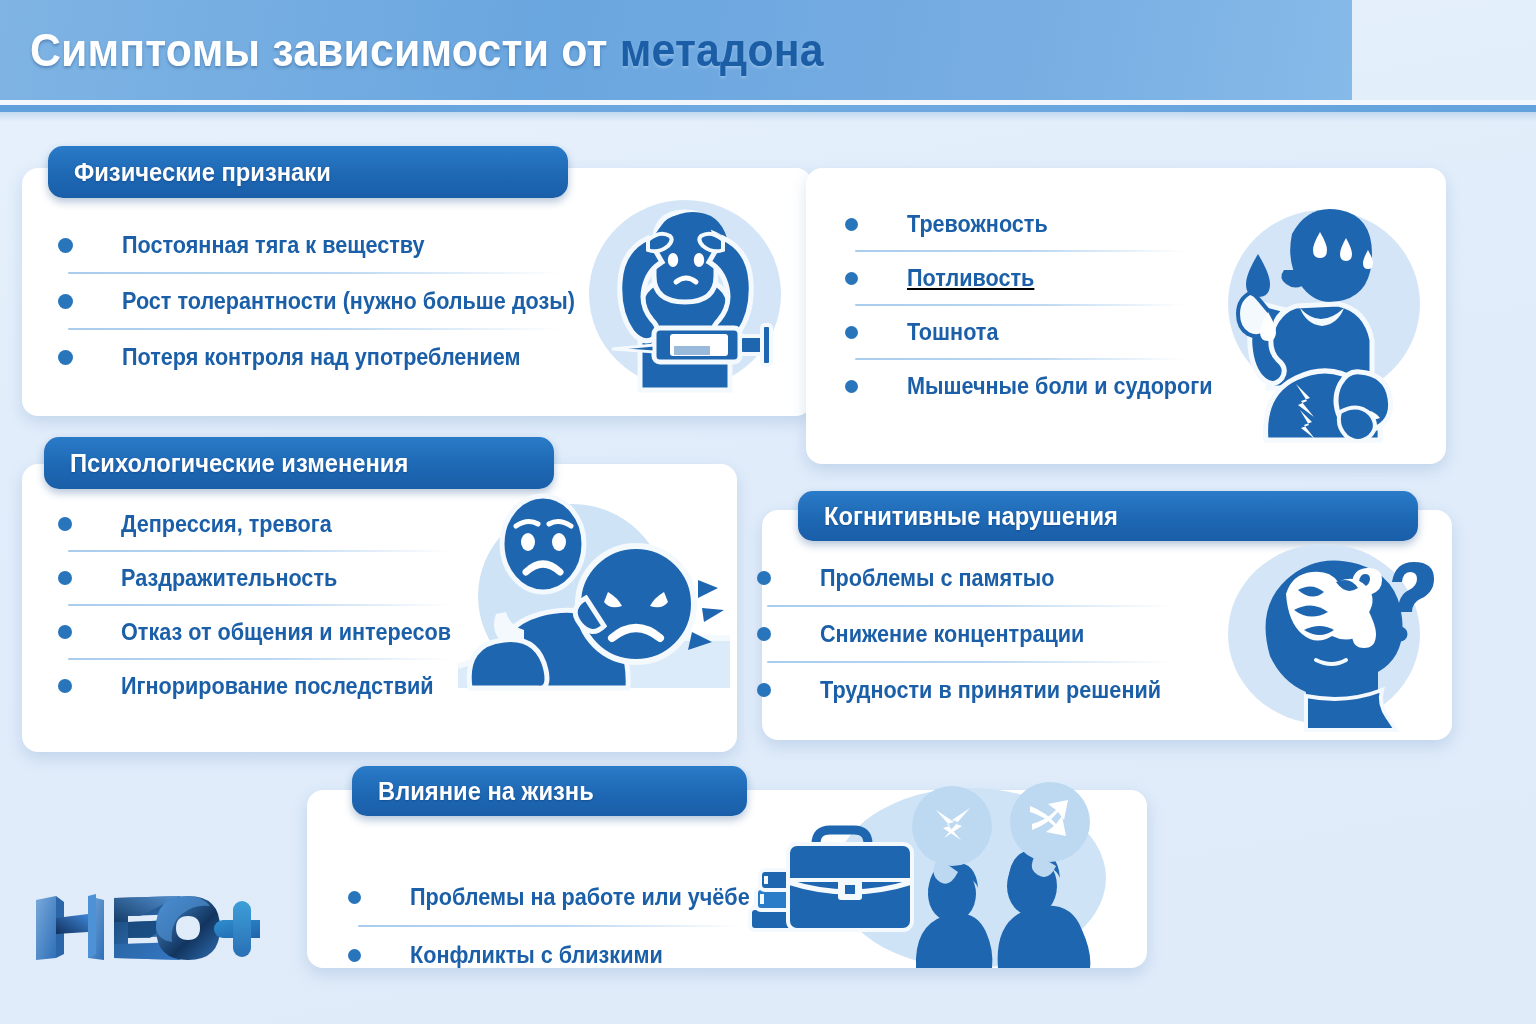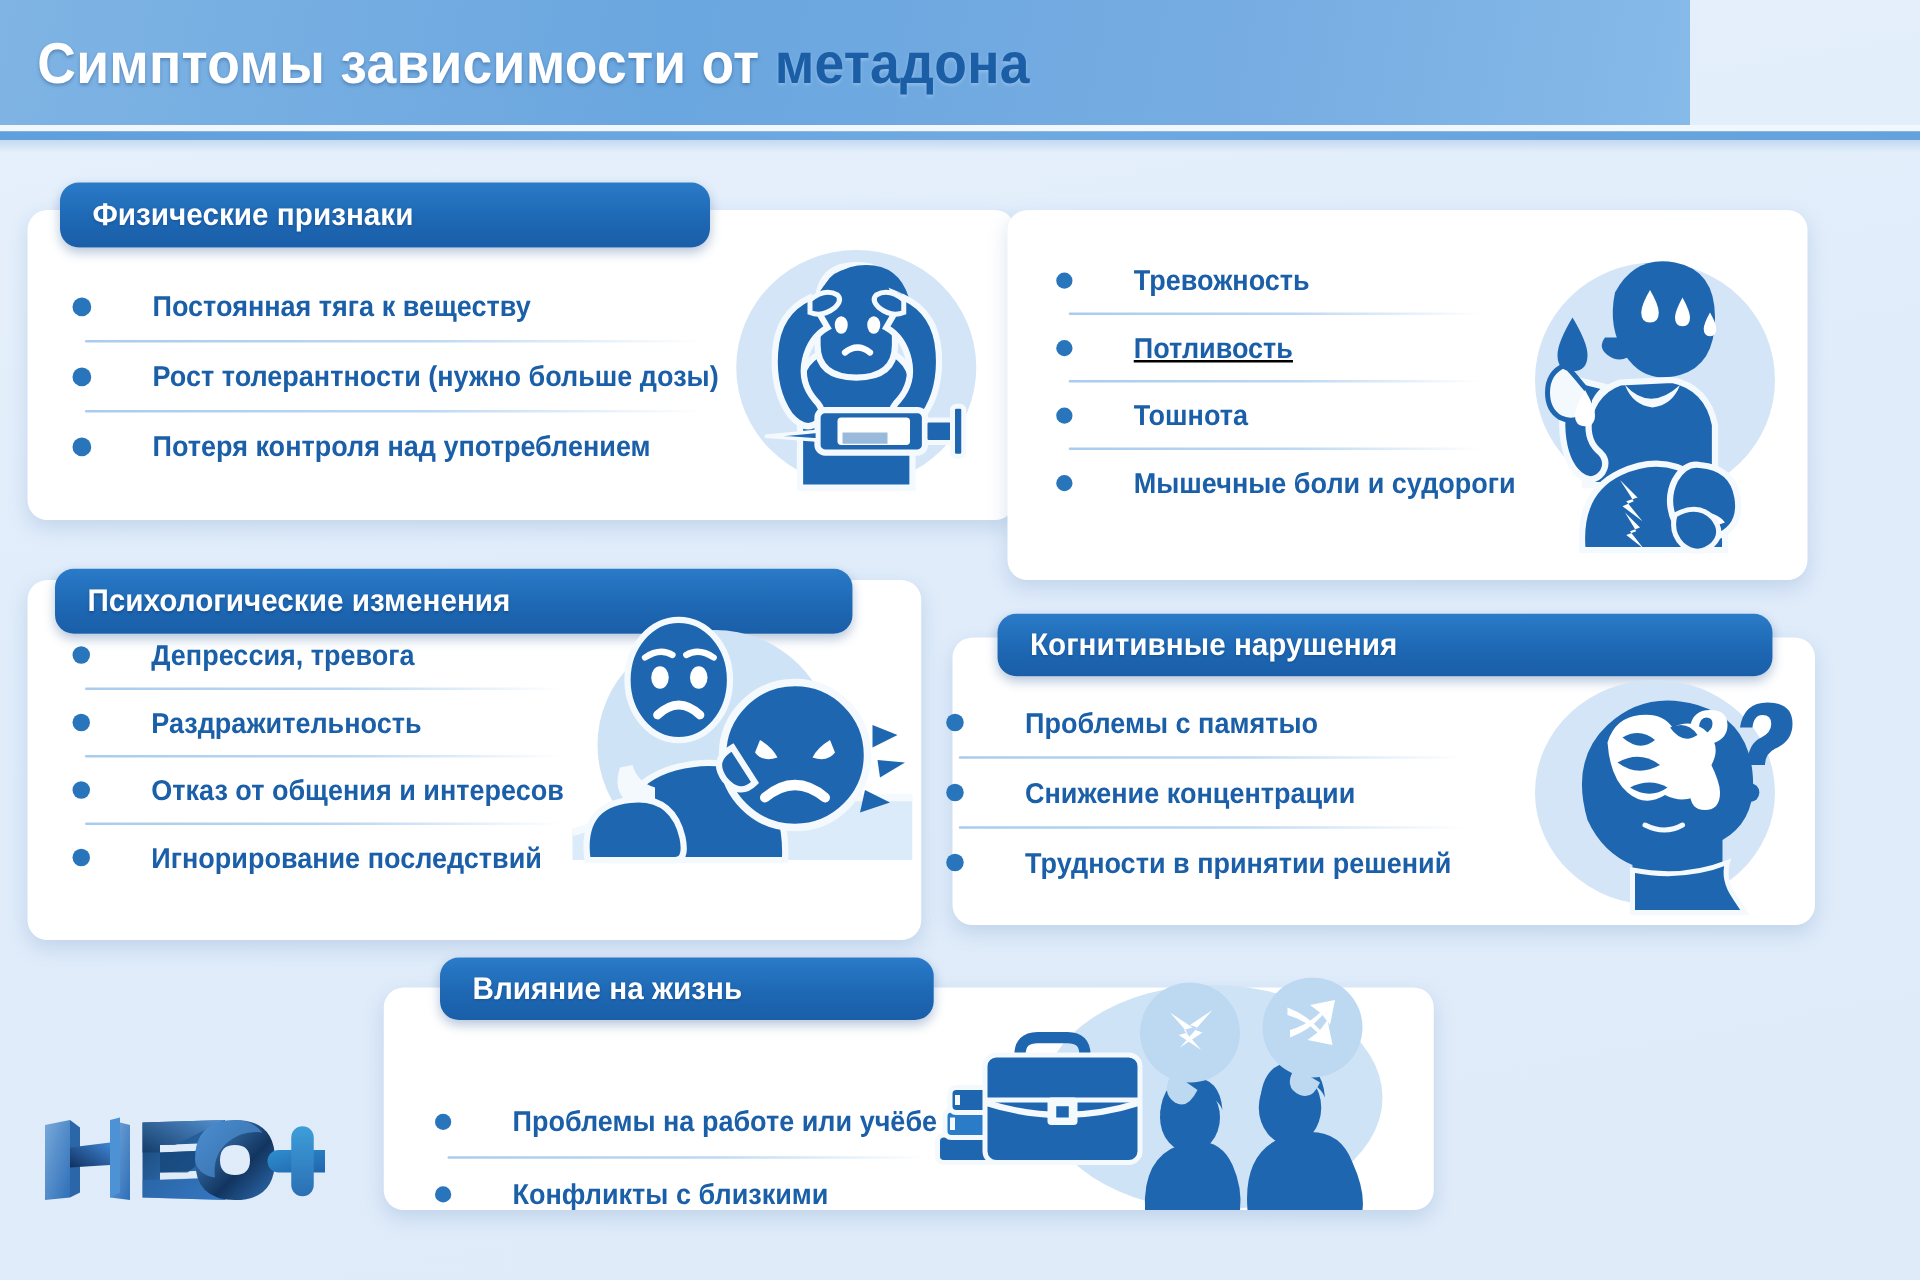--- a/index.html
+++ b/index.html
@@ -175,21 +175,21 @@
       <path d="M166 214 q10 2 14 8 q-10 4-16 0 Z" fill="#ffffff"></path>
 
       <path d="M96 188 l14 14 l-9 3 l13 16 l-16-12 l9-4 Z" fill="#ffffff"></path>
       <path d="M100 214 l12 12 l-8 3 l11 14 l-14-11 l8-3 Z" fill="#ffffff"></path>
 
       <path d="M140 216 q18-10 30 2 q10 12 0 22 q-12 10-24 0 q-10-10-6-24 Z" fill="#1f66b0" stroke="#f4f9fe" stroke-width="4"></path>
     </svg>
   </div>
 
   <div class="card" style="left:22px;top:464px;width:715px;height:288px;"></div>
-  <div class="badge" style="left:44px;top:455px;width:638px;height:52px;">
+  <div class="badge" style="left:44px;top:437px;width:510px;height:52px;">
     <span>Психологические изменения</span>
   </div>
   <div class="list" style="left:58px;top:504px;width:400px;">
     <div class="row" style="height:40px;">
       <i class="bullet" style="width:14px;height:14px;"></i>
       <span>Депрессия, тревога</span>
     </div>
     <div class="divider" style="margin:6px 0 6px 10px;width:382px;"></div>
     <div class="row" style="height:40px;">
       <i class="bullet" style="width:14px;height:14px;"></i>

